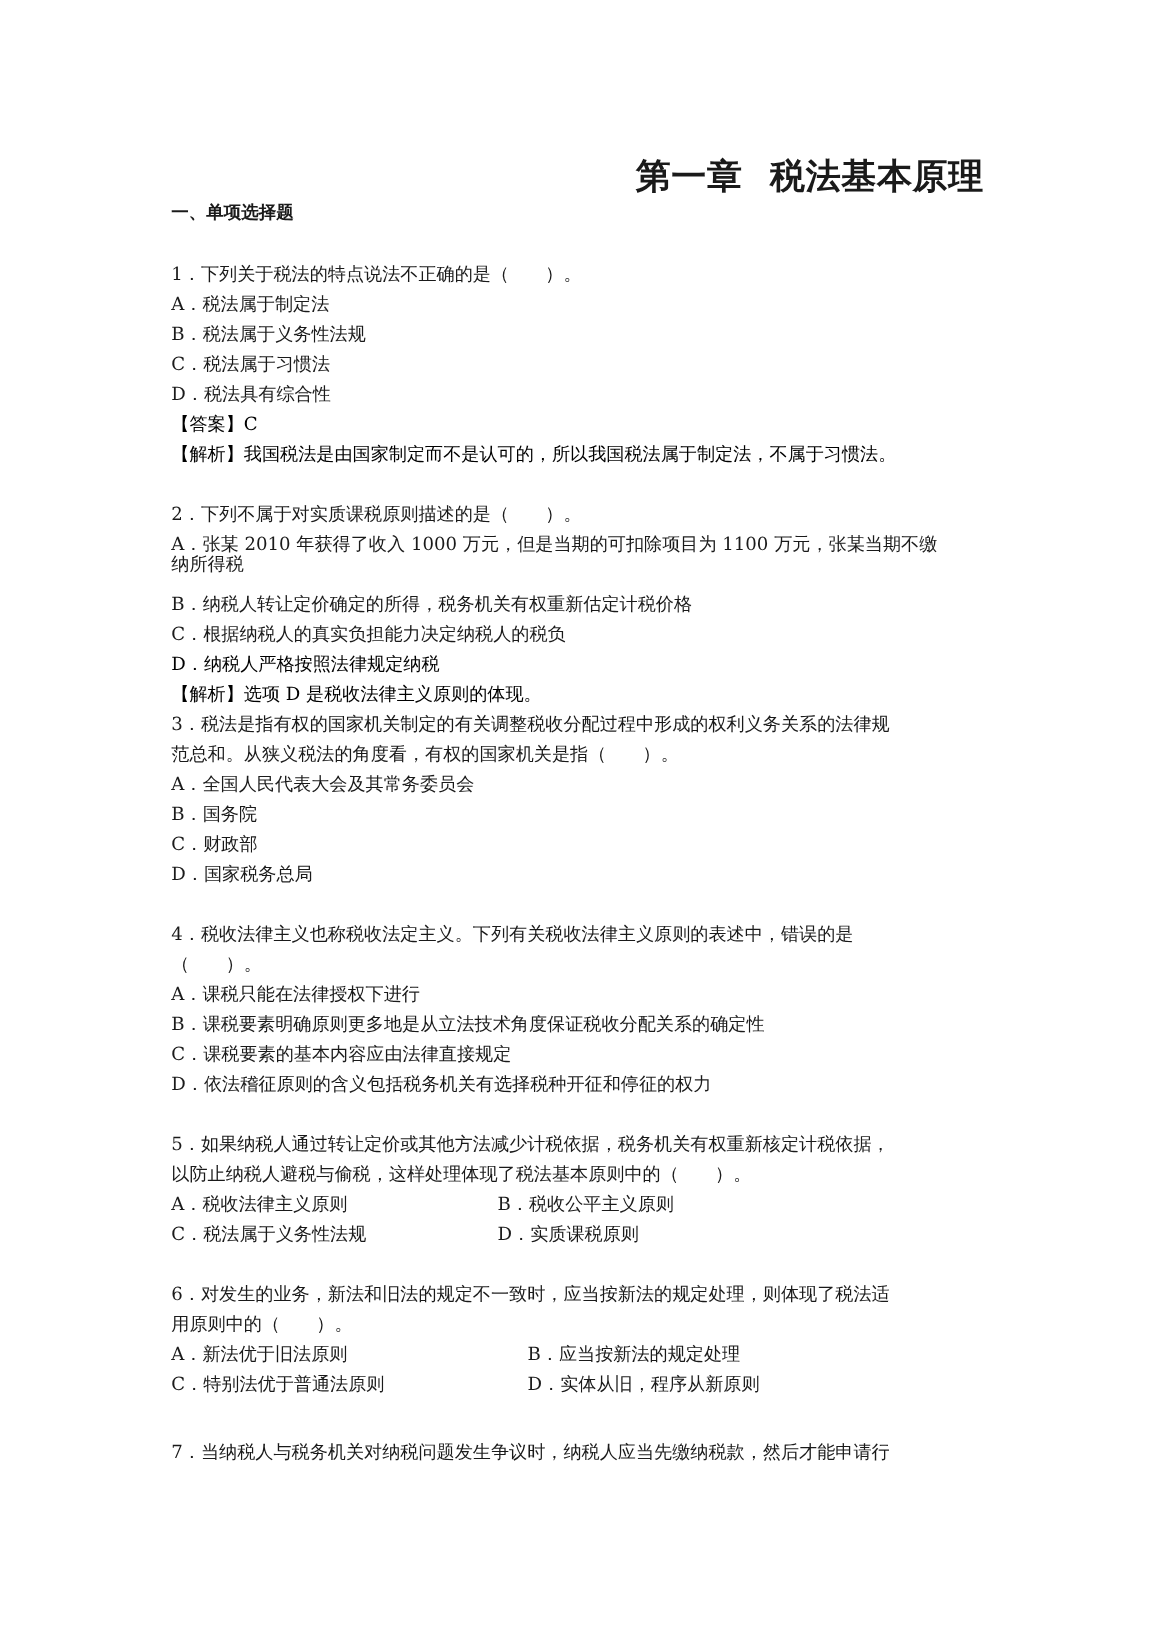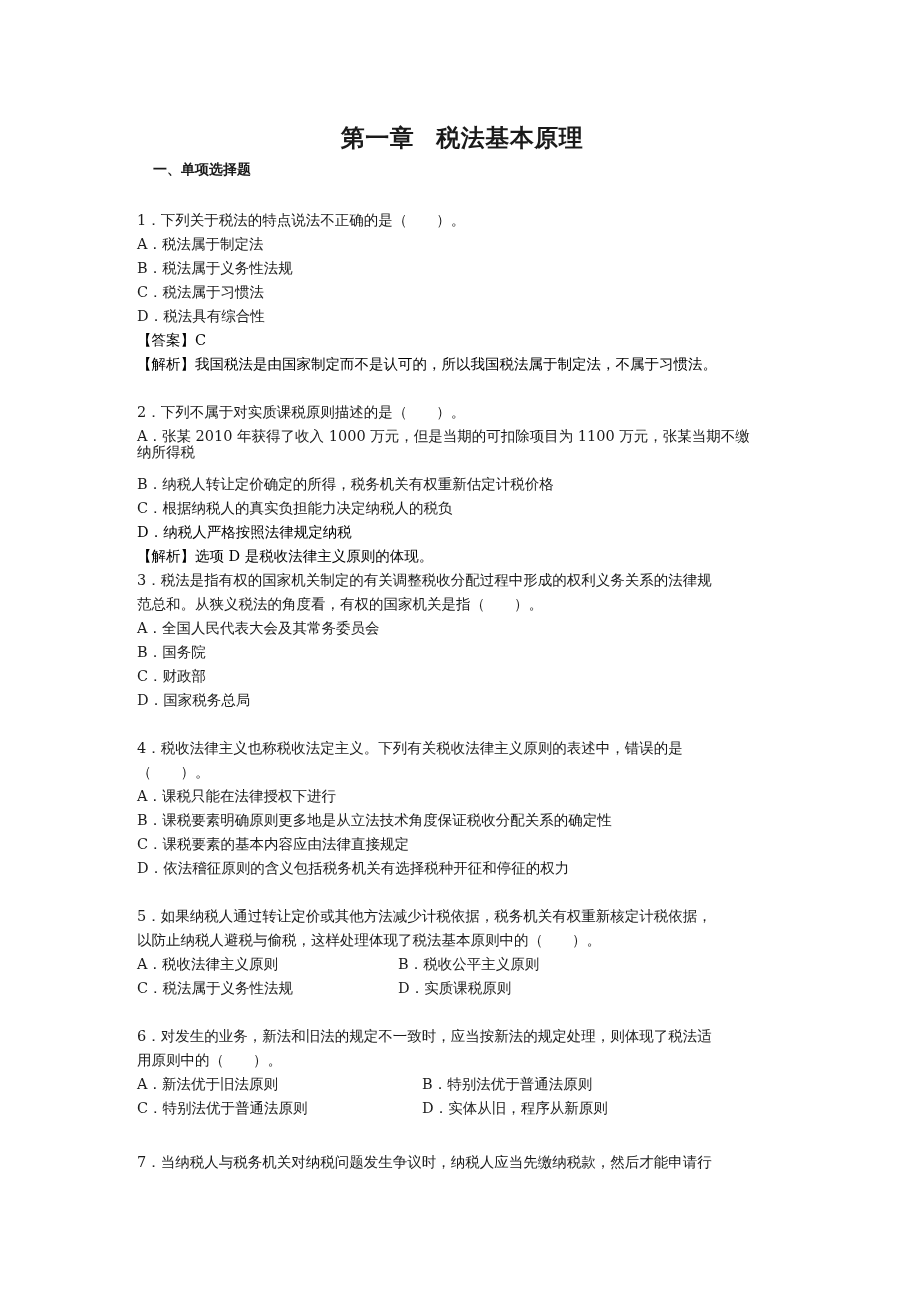--- a/index.html
+++ b/index.html
@@ -19,35 +19,34 @@
       position: absolute;
       left: 137px;
       top: 0;
       width: 650px;
     }
     .title {
       position: absolute;
       top: 122px;
       left: 0;
       width: 650px;
-      text-align: center;
+      text-align: right;
       font-family: "DejaVu Sans", "Liberation Sans", sans-serif;
       font-weight: bold;
-      font-size: 24px;
+      font-size: 28px;
       letter-spacing: 0.5px;
     }
     .title .gap { display: inline-block; width: 22px; }
     .section {
       position: absolute;
       top: 161px;
       left: 0;
       font-family: Liberation Serif, serif;
       font-weight: bold;
       font-size: 14px;
-      margin-left: 16px;
     }
     .line {
       position: absolute;
       left: 0;
       font-size: 14.5px;
       line-height: 20px;
       white-space: nowrap;
     }
     .red { color: #000000; }
   </style>
@@ -106,21 +105,21 @@
     <div class="line" style="top:954px">A．税收法律主义原则</div>
     <div class="line" style="top:954px; left:261px">B．税收公平主义原则</div>
     <div class="line" style="top:978px">C．税法属于义务性法规</div>
     <div class="line" style="top:978px; left:261px">D．实质课税原则</div>
   </div>
 
   <div>
     <div class="line" style="top:1026px">6．对发生的业务，新法和旧法的规定不一致时，应当按新法的规定处理，则体现了税法适</div>
     <div class="line" style="top:1050px">用原则中的（　　）。</div>
     <div class="line" style="top:1074px">A．新法优于旧法原则</div>
-    <div class="line" style="top:1074px; left:285px">B．特别法优于普通法原则</div>
+    <div class="line" style="top:1074px; left:285px">B．应当按新法的规定处理</div>
     <div class="line" style="top:1098px">C．特别法优于普通法原则</div>
     <div class="line" style="top:1098px; left:285px">D．实体从旧，程序从新原则</div>
   </div>
 
   <div>
     <div class="line" style="top:1152px">7．当纳税人与税务机关对纳税问题发生争议时，纳税人应当先缴纳税款，然后才能申请行</div>
   </div>
 
 </div>
 

